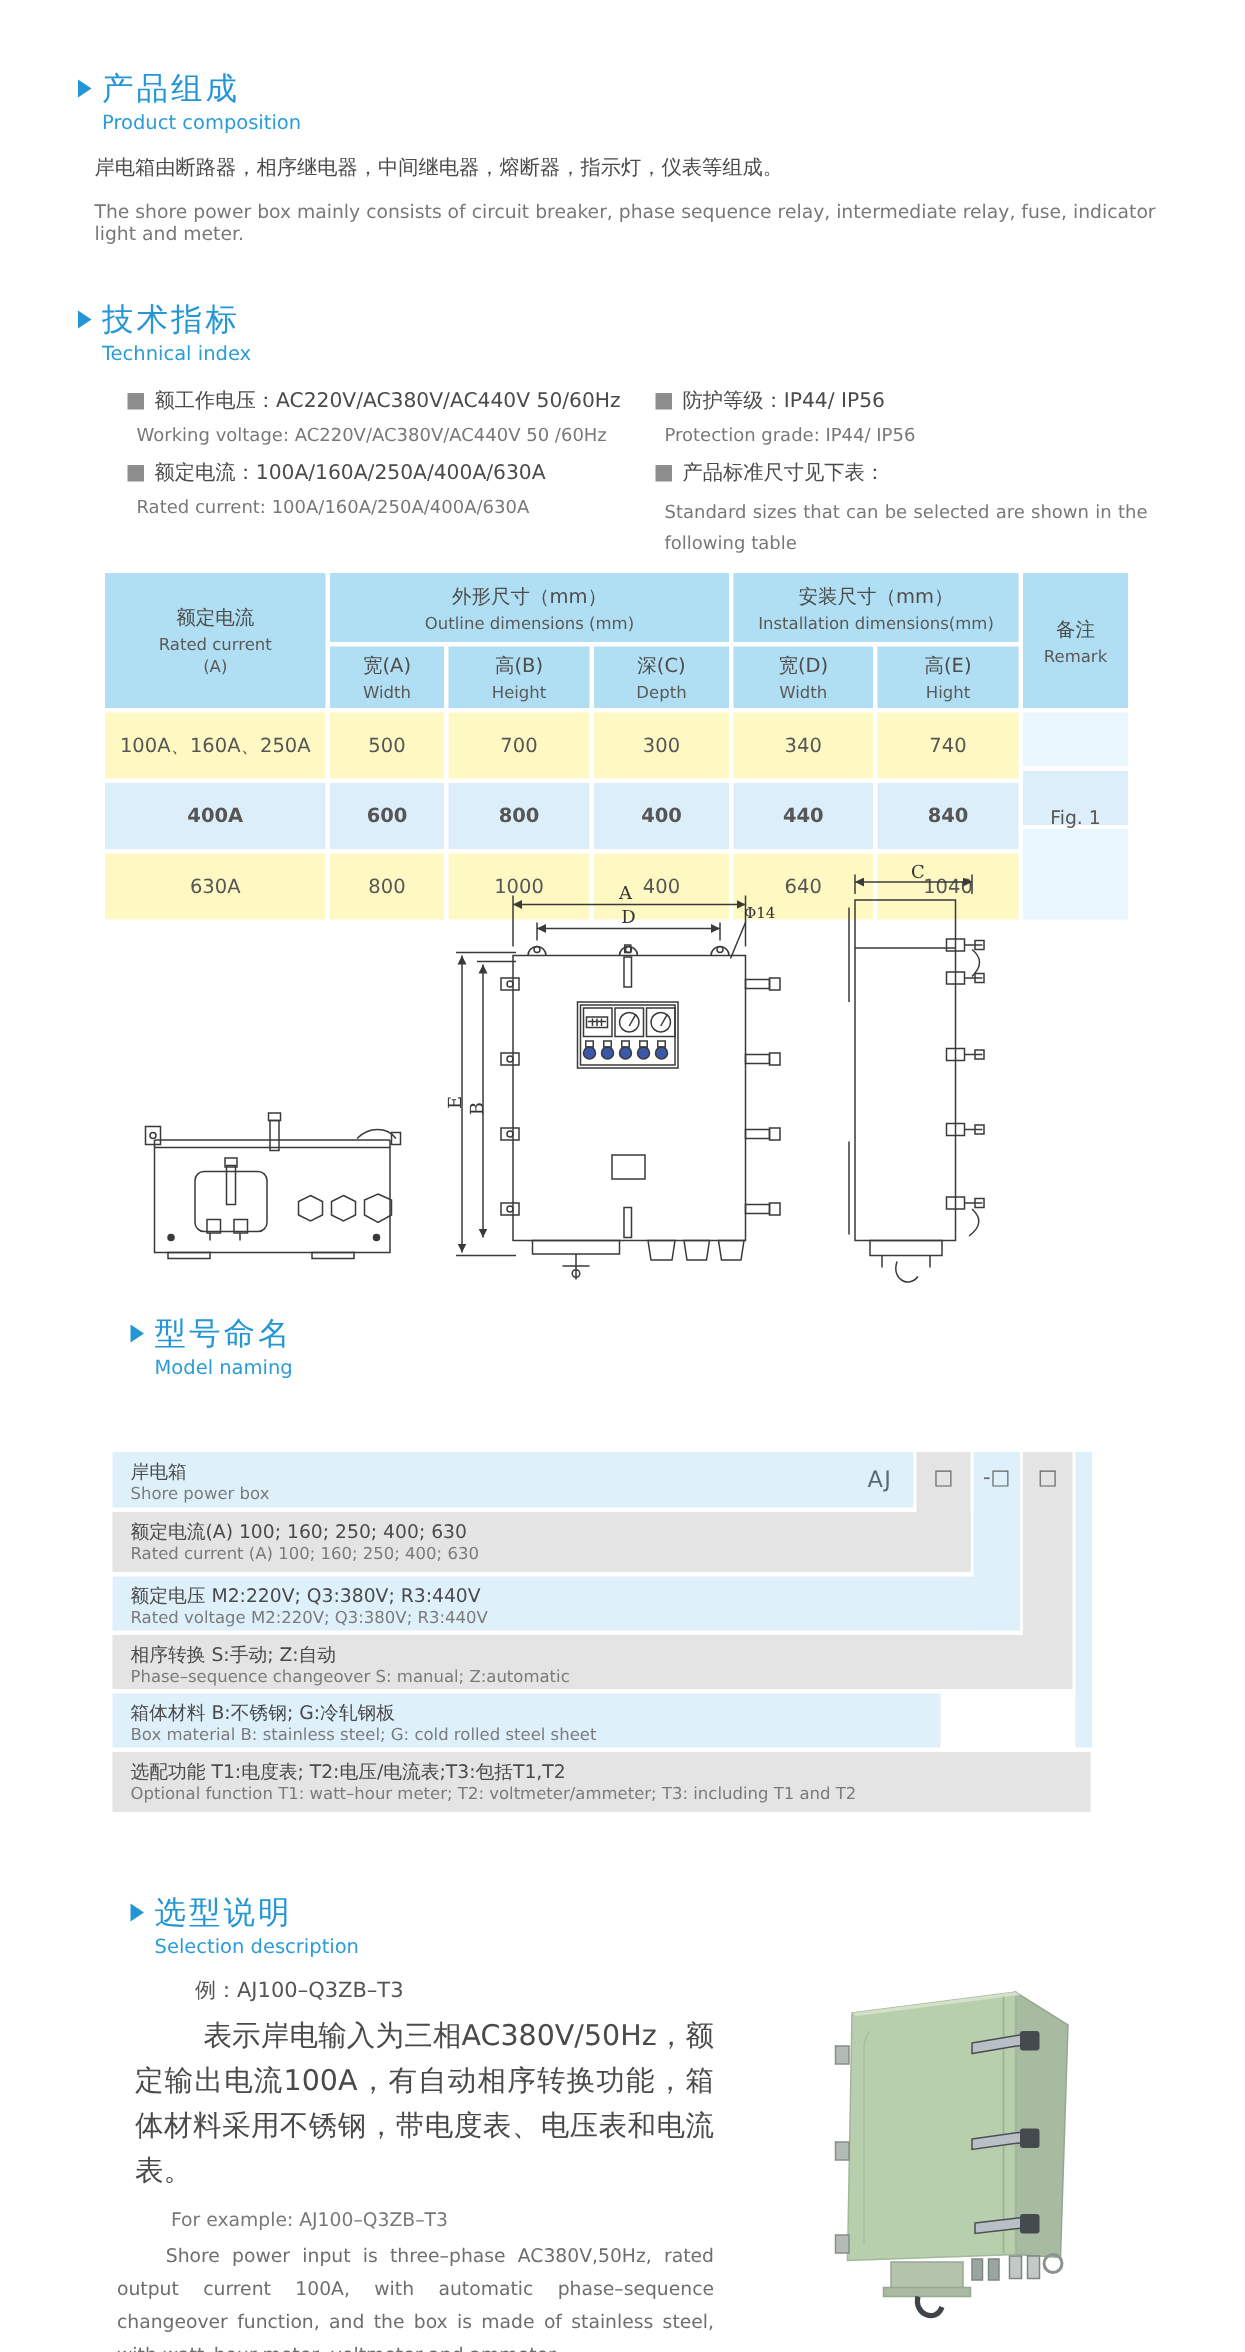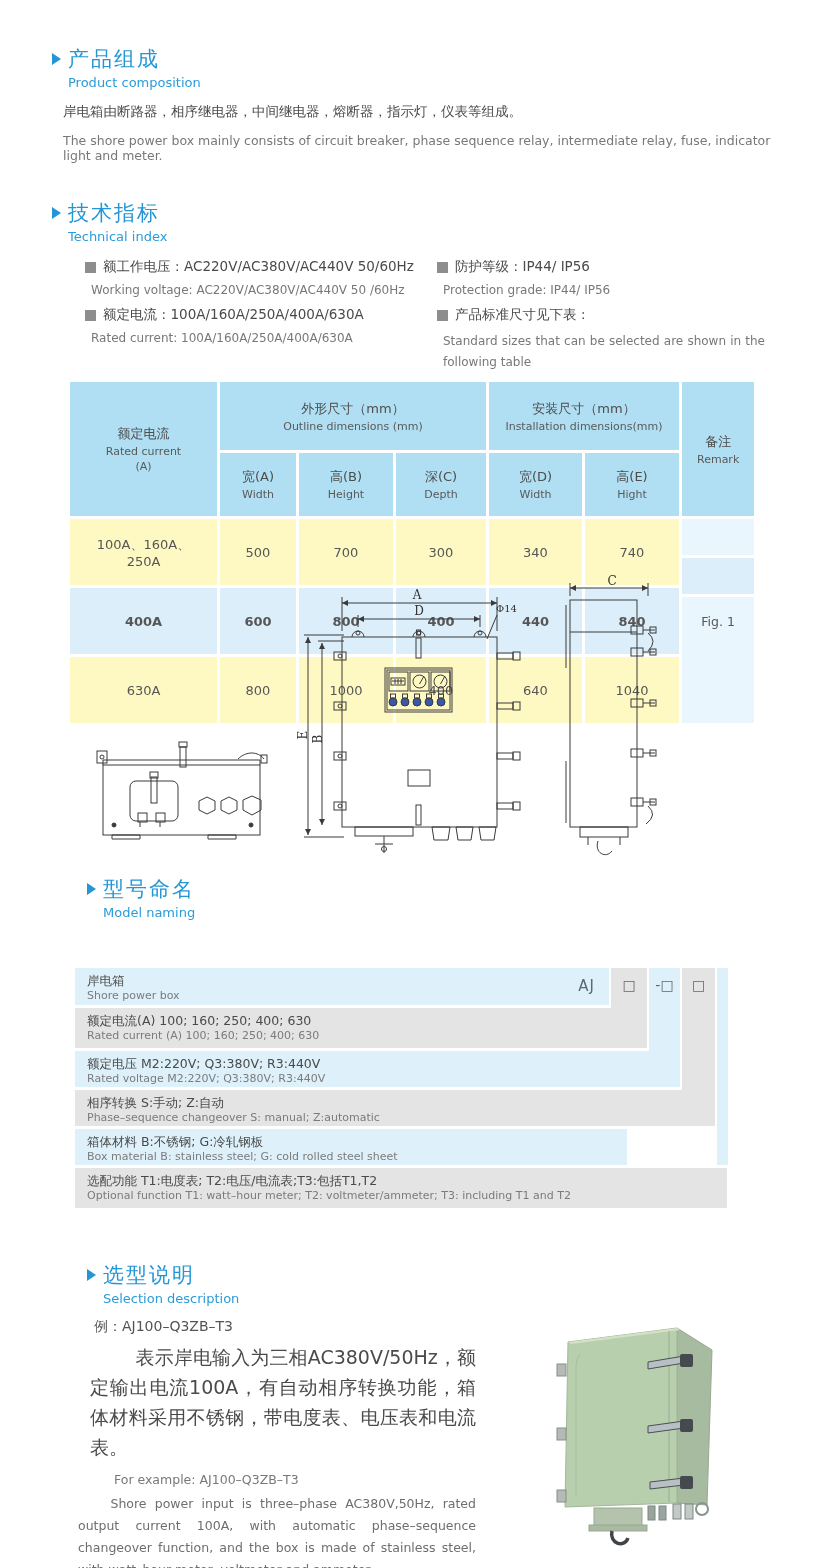--- a/index.html
+++ b/index.html
@@ -15,21 +15,21 @@
   
   .p-zh{font-size:13.5px;color:#4a4a4a;}
   .p-en{font-size:12.5px;color:#787878;}
   
   .spec-zh{font-size:13.5px;color:#4a4a4a;display:flex;align-items:center;padding-left:12px;}
   .bullet{display:inline-block;width:11px;height:11px;background:#8d8d8d;margin-right:7px;flex:0 0 auto;}
   .spec-en{font-size:12px;color:#787878;margin:7px 0 0 18px;}
   .just{text-align:justify;}
   
   table.dims{border-collapse:separate;border-spacing:3px;table-layout:fixed;}
-  table.dims td{text-align:center;vertical-align:middle;padding:15px;}
+  table.dims td{text-align:center;vertical-align:middle;padding:4px;}
   td.hd{background:#b0def3;color:#4d4d4d;font-size:13px;}
   td.hd .en{font-size:11px;color:#5a5a5a;margin-top:2px;}
   td.b1{background:#fef9c3;}
   td.b2{background:#dceef9;font-weight:bold;}
   td.body{font-size:13px;color:#565656;height:36px;}
   td.remark{background:linear-gradient(#e9f6fd 0 36px,#ffffff 36px 39px,#dceef9 39px 75px,
             #ffffff 75px 78px,#e9f6fd 78px 114px);font-size:12.5px;color:#565656;}
   
   .model{position:absolute;left:75px;top:968px;width:660px;height:242px;}
   .mband{position:absolute;left:0;}
@@ -393,21 +393,21 @@
 
   <div class="sec-head" style="left:87px;top:1262px;">
     <span class="tri"></span>
     <div>
       <div class="h-zh">选型说明</div>
       <div class="h-en">Selection description</div>
     </div>
   </div>
 
   <div class="abs" style="left:78px;top:1318px;width:398px;">
-    <div class="ex" style="margin-left:16px;">例：AJ100–Q3ZB–T3</div>
+    <div class="ex" style="margin-left:52px;">例：AJ100–Q3ZB–T3</div>
     <div class="sel-zh just" style="margin-top:6px;">表示岸电输入为三相AC380V/50Hz，额定输出电流100A，有自动相序转换功能，箱体材料采用不锈钢，带电度表、电压表和电流表。</div>
     <div class="p-en" style="margin:10px 0 0 36px;">For example: AJ100–Q3ZB–T3</div>
     <div class="sel-en just" style="margin-top:6px;">Shore power input is three–phase AC380V,50Hz, rated output current 100A, with automatic phase–sequence changeover function, and the box is made of stainless steel, with watt–hour meter, voltmeter and ammeter.</div>
   </div>
 
   <svg class="abs" style="left:530px;top:1310px;" width="300" height="258" viewBox="0 0 300 258">
     <g>
       <polygon points="147,18 182,40 177,195 147,193" fill="#a7bba0" stroke="#96a892" stroke-width="1"></polygon>
       <polygon points="38,32 147,18 147,193 35,197" fill="#b8cfae" stroke="#a3b79a" stroke-width="1"></polygon>
       <polygon points="38,32 147,18 150,20 41,34" fill="#d2e1c8"></polygon>

